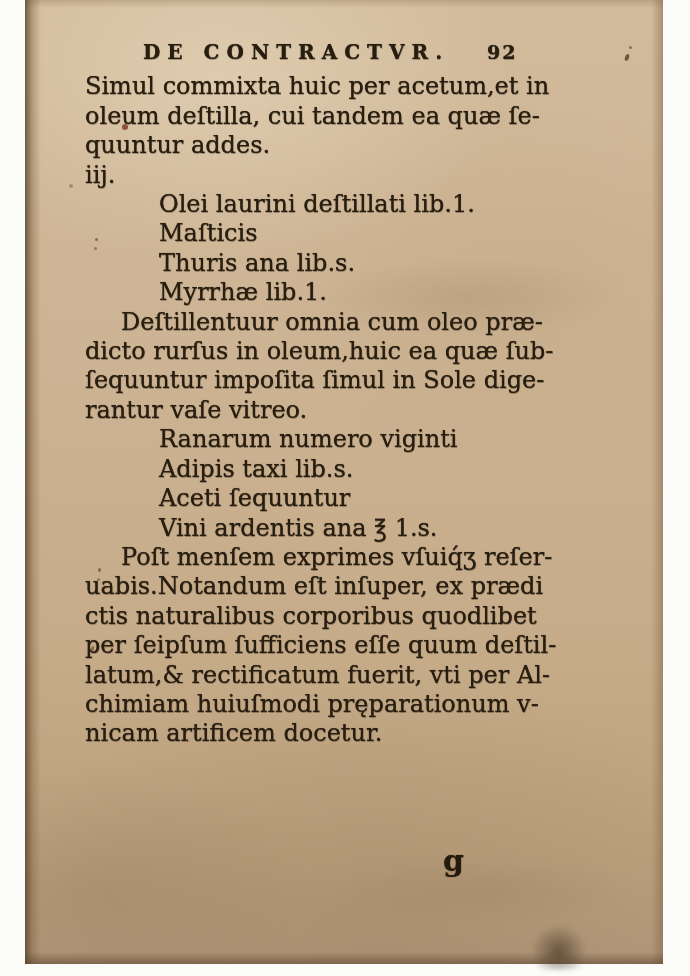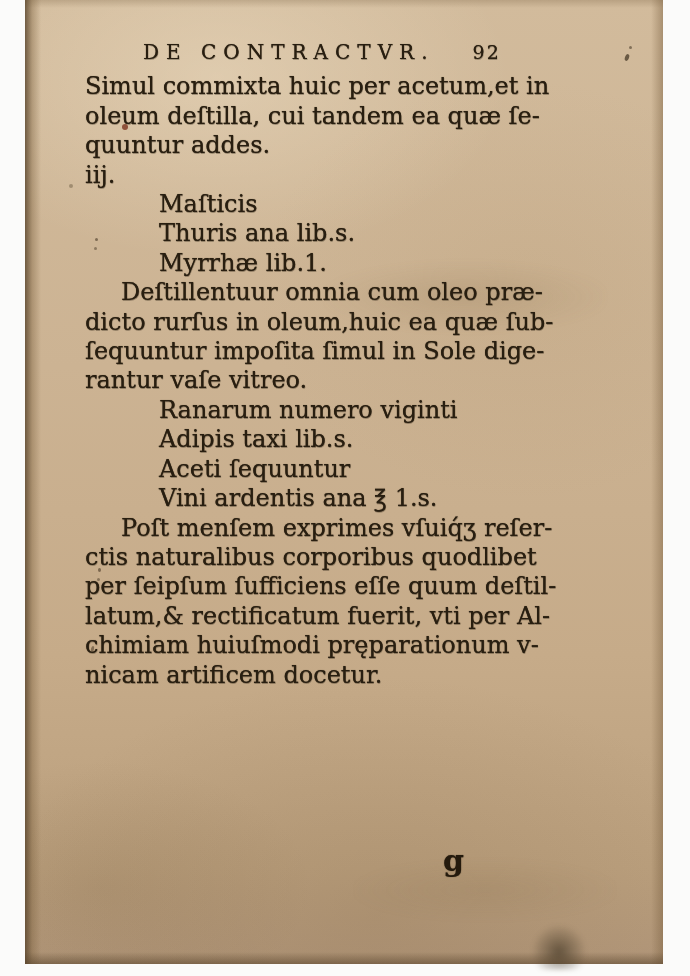--- a/index.html
+++ b/index.html
@@ -46,21 +46,21 @@
     color: #281e10;
     font-size: 24px;
     line-height: 29.4px;
     text-shadow: 0 0 0.7px rgba(40,30,16,0.85), 0.4px 0.5px 0 rgba(40,30,16,0.30);
     white-space: nowrap;
   }
   .header {
     display: flex; align-items: flex-start;
     padding-left: 58px;
     margin-bottom: 5px;
-    font-size: 20px; font-weight: normal;
+    font-size: 20px; font-weight: bold;
   }
   .htitle { letter-spacing: 7px; }
   .pagenum { margin-left: 38px; font-size: 19px; letter-spacing: 2px; }
 
   .line.flush { padding-left: 0; }
   .line.para  { padding-left: 36px; }
   .line.list  { padding-left: 74px; }
 
   .sig {
     position: absolute; left: 418px; top: 843px;
@@ -112,32 +112,34 @@
     <div class="text-block">
       <div class="header">
         <span class="htitle">DE CONTRACTVR.</span>
         <span class="pagenum">92</span>
       </div>
 
     <div class="line flush">Simul commixta huic per acetum,et in</div>
         <div class="line flush">oleum deſtilla, cui tandem ea quæ ſe-</div>
         <div class="line flush">quuntur addes.</div>
         <div class="line flush">iij.</div>
+        <div class="line list">Olei laurini deſtillati lib.1.</div>
         <div class="line list">Maſticis</div>
         <div class="line list">Thuris ana lib.s.</div>
         <div class="line list">Myrrhæ lib.1.</div>
         <div class="line para">Deſtillentuur omnia cum oleo præ-</div>
         <div class="line flush">dicto rurſus in oleum,huic ea quæ ſub-</div>
         <div class="line flush">ſequuntur impoſita ſimul in Sole dige-</div>
         <div class="line flush">rantur vaſe vitreo.</div>
         <div class="line list">Ranarum numero viginti</div>
         <div class="line list">Adipis taxi lib.s.</div>
         <div class="line list">Aceti ſequuntur</div>
         <div class="line list">Vini ardentis ana ℥ 1.s.</div>
         <div class="line para">Poſt menſem exprimes vſuiq́ʒ reſer-</div>
+        <div class="line flush">uabis.Notandum eſt inſuper, ex prædi</div>
         <div class="line flush">ctis naturalibus corporibus quodlibet</div>
         <div class="line flush">per ſeipſum ſufficiens eſſe quum deſtil-</div>
         <div class="line flush">latum,&amp; rectificatum fuerit, vti per Al-</div>
         <div class="line flush">chimiam huiuſmodi pręparationum v-</div>
         <div class="line flush">nicam artificem docetur.</div>
       </div>
 
     <div class="sig">g</div>
 
     <div class="speck red-dot"></div>

